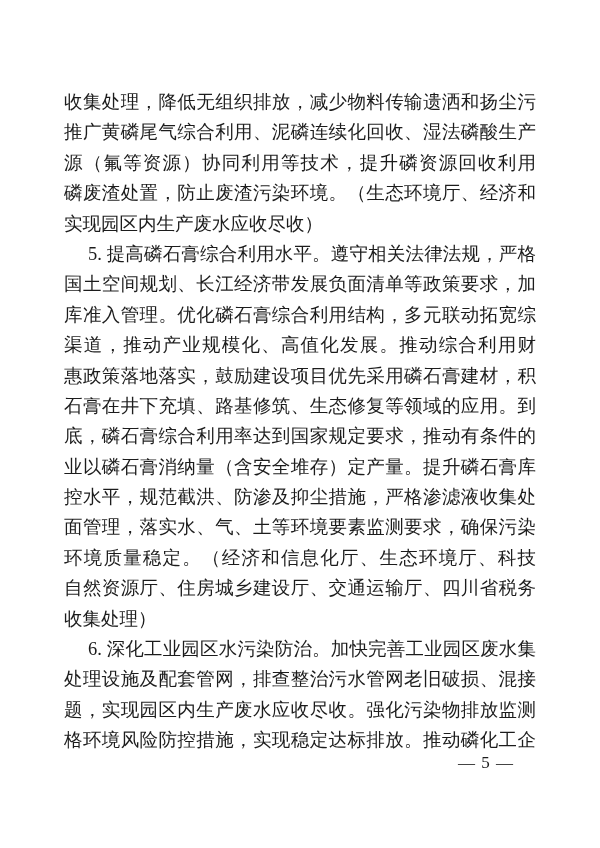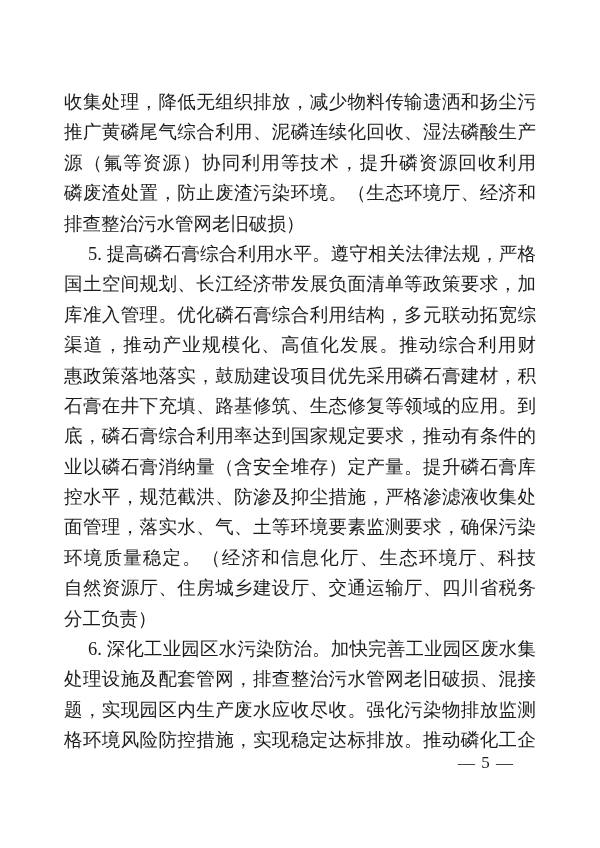--- a/index.html
+++ b/index.html
@@ -53,36 +53,36 @@
 </head>
 <body>
 
 <div class="page">
   <div class="doc-body">
       <div class="paragraph">
         <div class="line">收集处理，降低无组织排放，减少物料传输遗洒和扬尘污染。重点</div>
         <div class="line">推广黄磷尾气综合利用、泥磷连续化回收、湿法磷酸生产与伴生资</div>
         <div class="line">源（氟等资源）协同利用等技术，提升磷资源回收利用率。规范含</div>
         <div class="line">磷废渣处置，防止废渣污染环境。（生态环境厅、经济和信息化厅、</div>
-        <div class="line flush-left">排查整治污水管网老旧破损）</div>
+        <div class="line flush-left">实现园区内生产废水应收尽收）</div>
       </div>
       <div class="paragraph">
         <div class="line indent">5. 提高磷石膏综合利用水平。遵守相关法律法规，严格执行</div>
         <div class="line">国土空间规划、长江经济带发展负面清单等政策要求，加强磷石膏</div>
         <div class="line">库准入管理。优化磷石膏综合利用结构，多元联动拓宽综合利用</div>
         <div class="line">渠道，推动产业规模化、高值化发展。推动综合利用财政、税收优</div>
         <div class="line">惠政策落地落实，鼓励建设项目优先采用磷石膏建材，积极探索磷</div>
         <div class="line">石膏在井下充填、路基修筑、生态修复等领域的应用。到 2025 年</div>
         <div class="line">底，磷石膏综合利用率达到国家规定要求，推动有条件的磷化工企</div>
         <div class="line">业以磷石膏消纳量（含安全堆存）定产量。提升磷石膏库污染防</div>
         <div class="line">控水平，规范截洪、防渗及抑尘措施，严格渗滤液收集处置和作业</div>
         <div class="line">面管理，落实水、气、土等环境要素监测要求，确保污染风险可控、</div>
         <div class="line">环境质量稳定。（经济和信息化厅、生态环境厅、科技厅、财政厅、</div>
         <div class="line">自然资源厅、住房城乡建设厅、交通运输厅、四川省税务局按职责</div>
-        <div class="line flush-left">分工负责）</div>
+        <div class="line flush-left">收集处理）</div>
       </div>
       <div class="paragraph">
         <div class="line indent">6. 深化工业园区水污染防治。加快完善工业园区废水集中</div>
         <div class="line">处理设施及配套管网，排查整治污水管网老旧破损、混接错接等问</div>
         <div class="line">题，实现园区内生产废水应收尽收。强化污染物排放监测监管，严</div>
         <div class="line">格环境风险防控措施，实现稳定达标排放。推动磷化工企业整合</div>
       </div>
     </div>
   <div class="page-number">— 5 —</div>
 </div>

